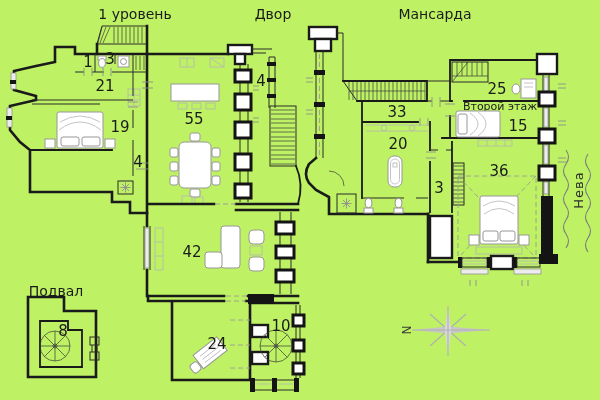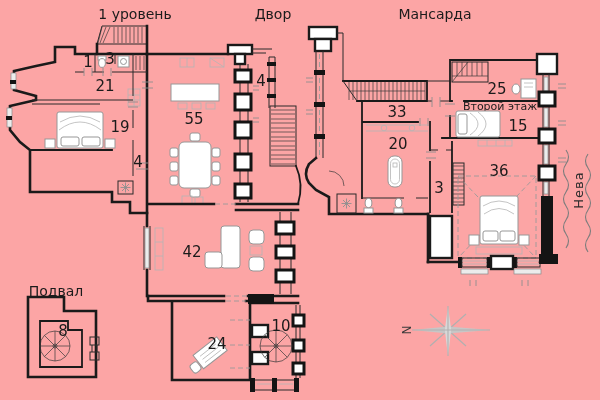--- a/index.html
+++ b/index.html
@@ -1,16 +1,16 @@
 <!DOCTYPE html>
 <html><head>
 <meta charset="utf-8">
 <style>
   html,body{margin:0;padding:0;background:#ffffff;}
-  .stage{position:relative;width:600px;height:400px;background:#fca5a5;overflow:hidden;
+  .stage{position:relative;width:600px;height:400px;background:#bef264;overflow:hidden;
          font-family:"DejaVu Sans",sans-serif;}
   svg{display:block}
   
   .wall   {stroke:#1a1a1a;stroke-width:2.6;fill:none;stroke-linecap:square;stroke-linejoin:miter;}
   .wall2  {stroke:#1a1a1a;stroke-width:1.8;fill:none;stroke-linecap:square;}
   .thin   {stroke:#2a2a2a;stroke-width:1;fill:none;}
   .hair   {stroke:#3a3a3a;stroke-width:.7;fill:none;}
   .tread  {stroke:#3a3a3a;stroke-width:.7;fill:none;}
   .tick   {stroke:#8f8f8f;stroke-width:.9;fill:none;}
   .dash   {stroke:#9a9a9a;stroke-width:.9;fill:none;stroke-dasharray:5 3;}

